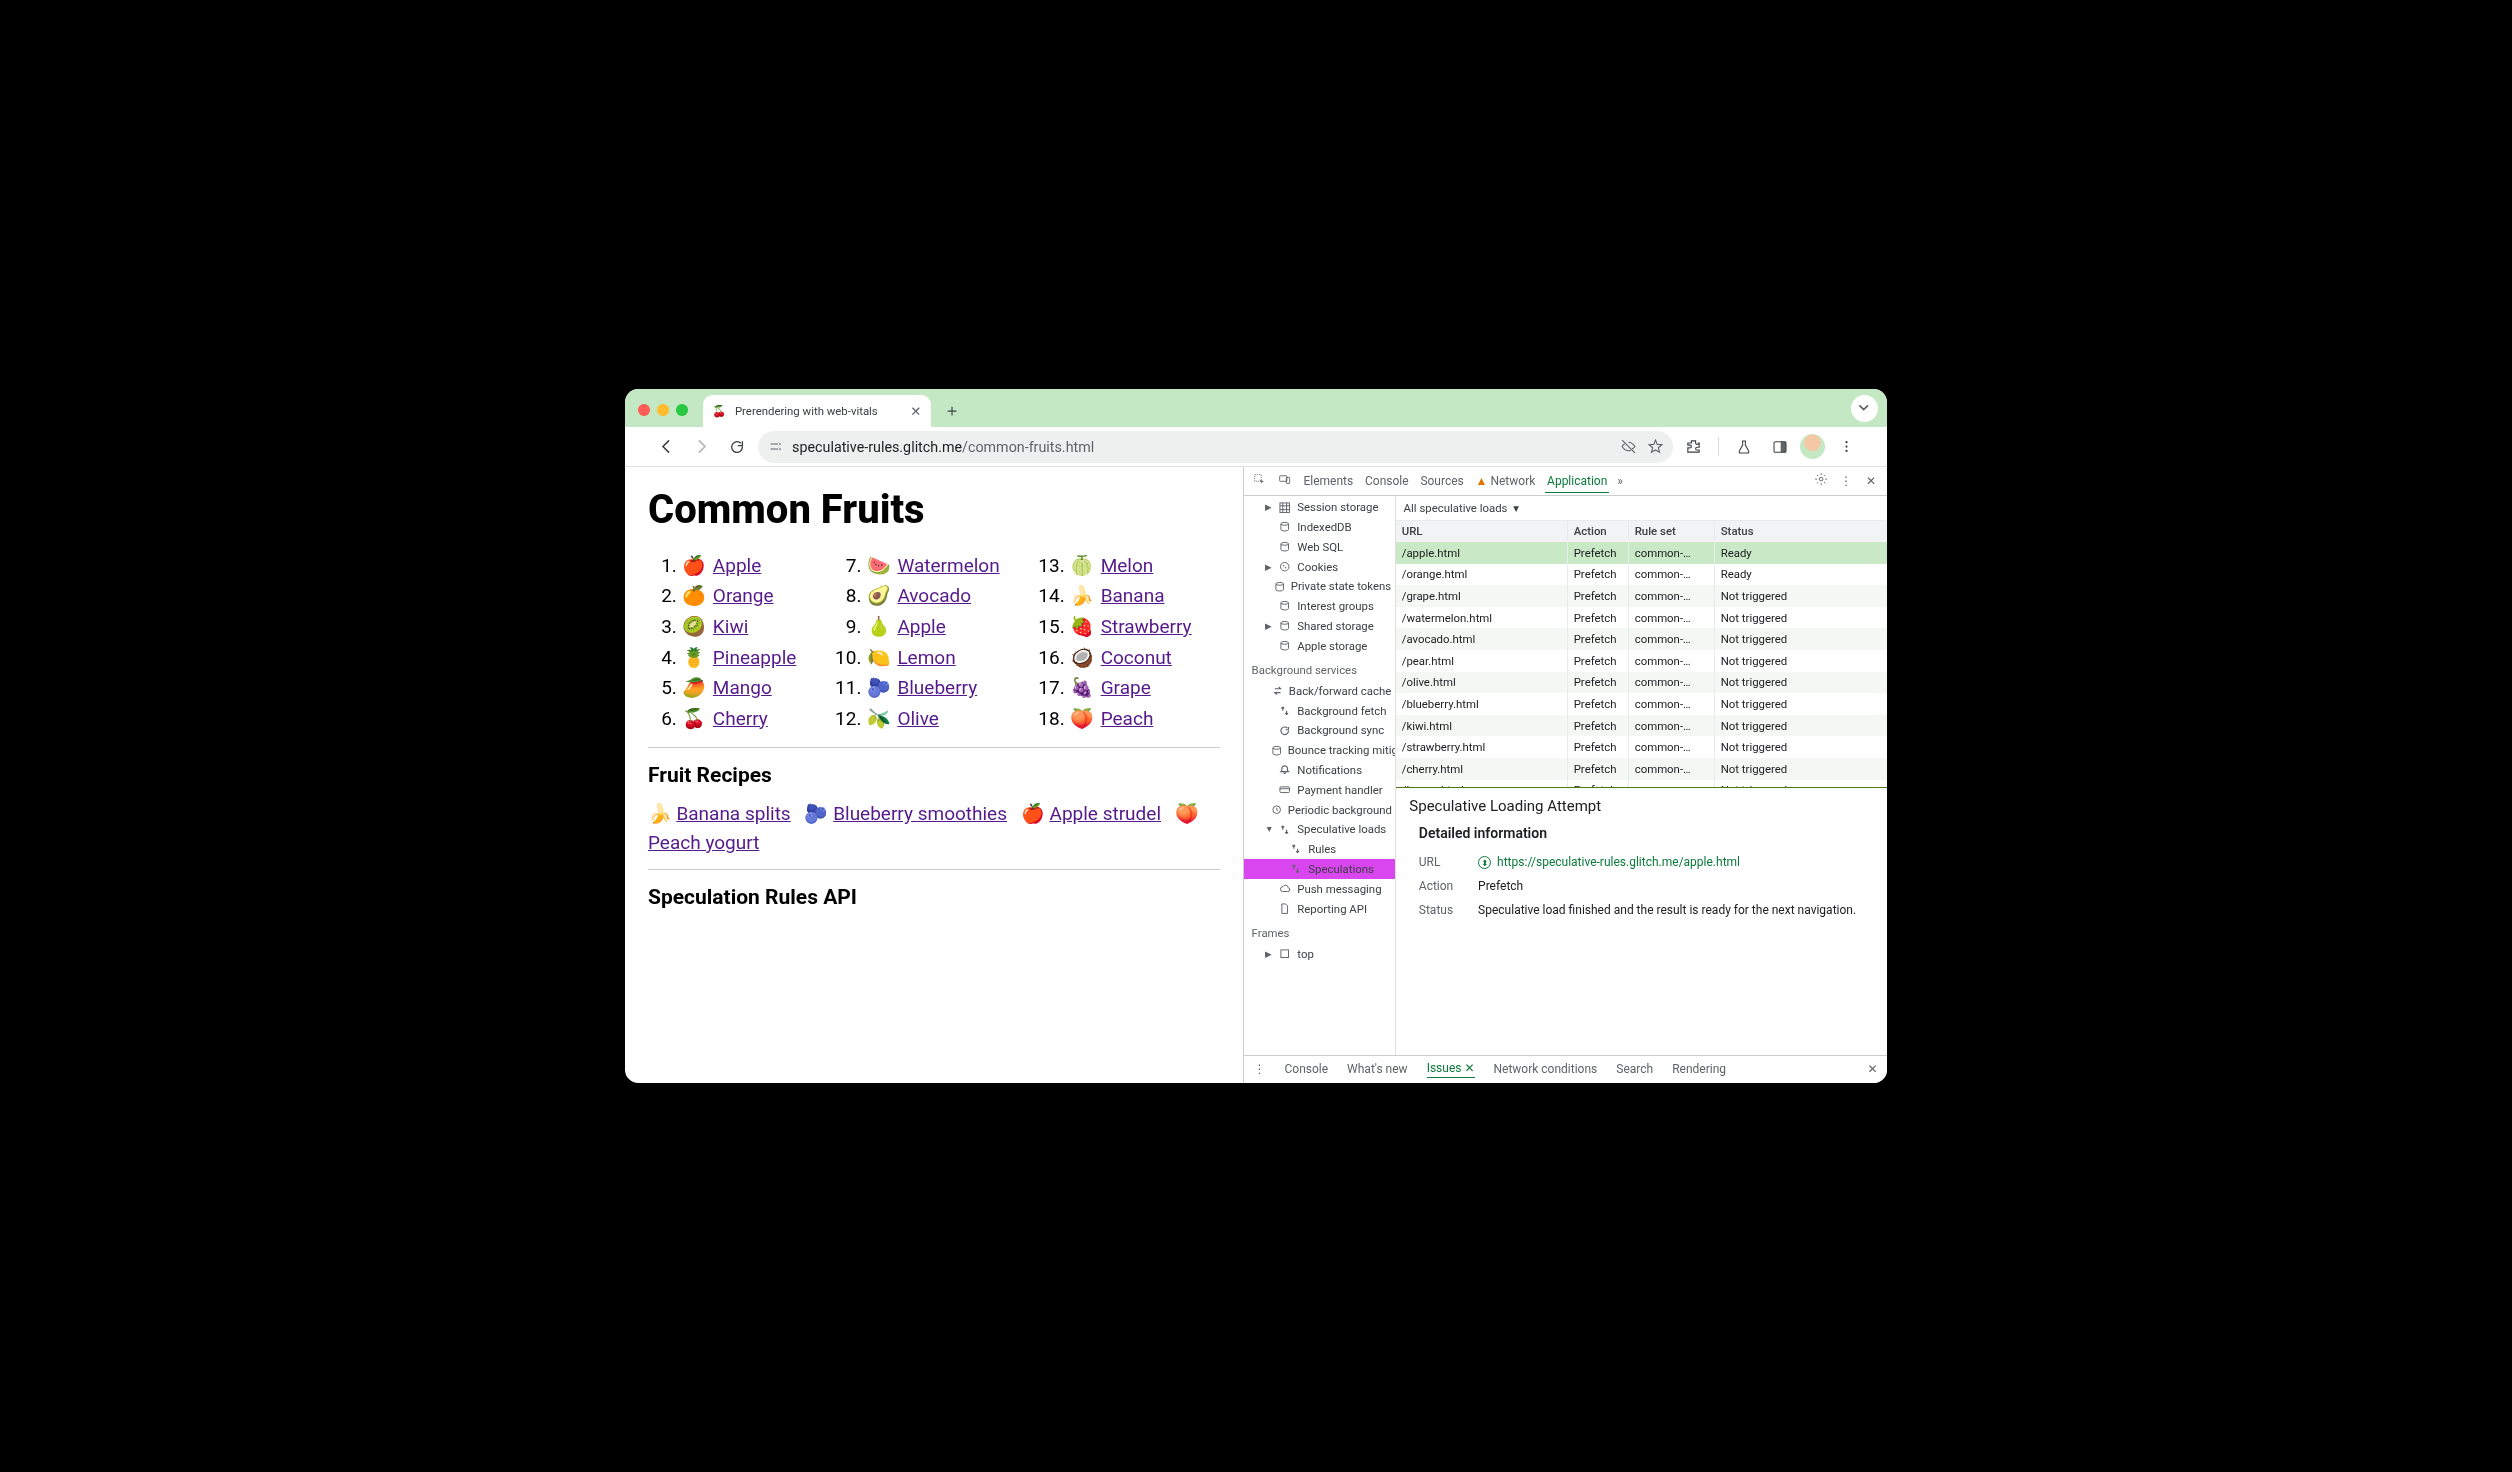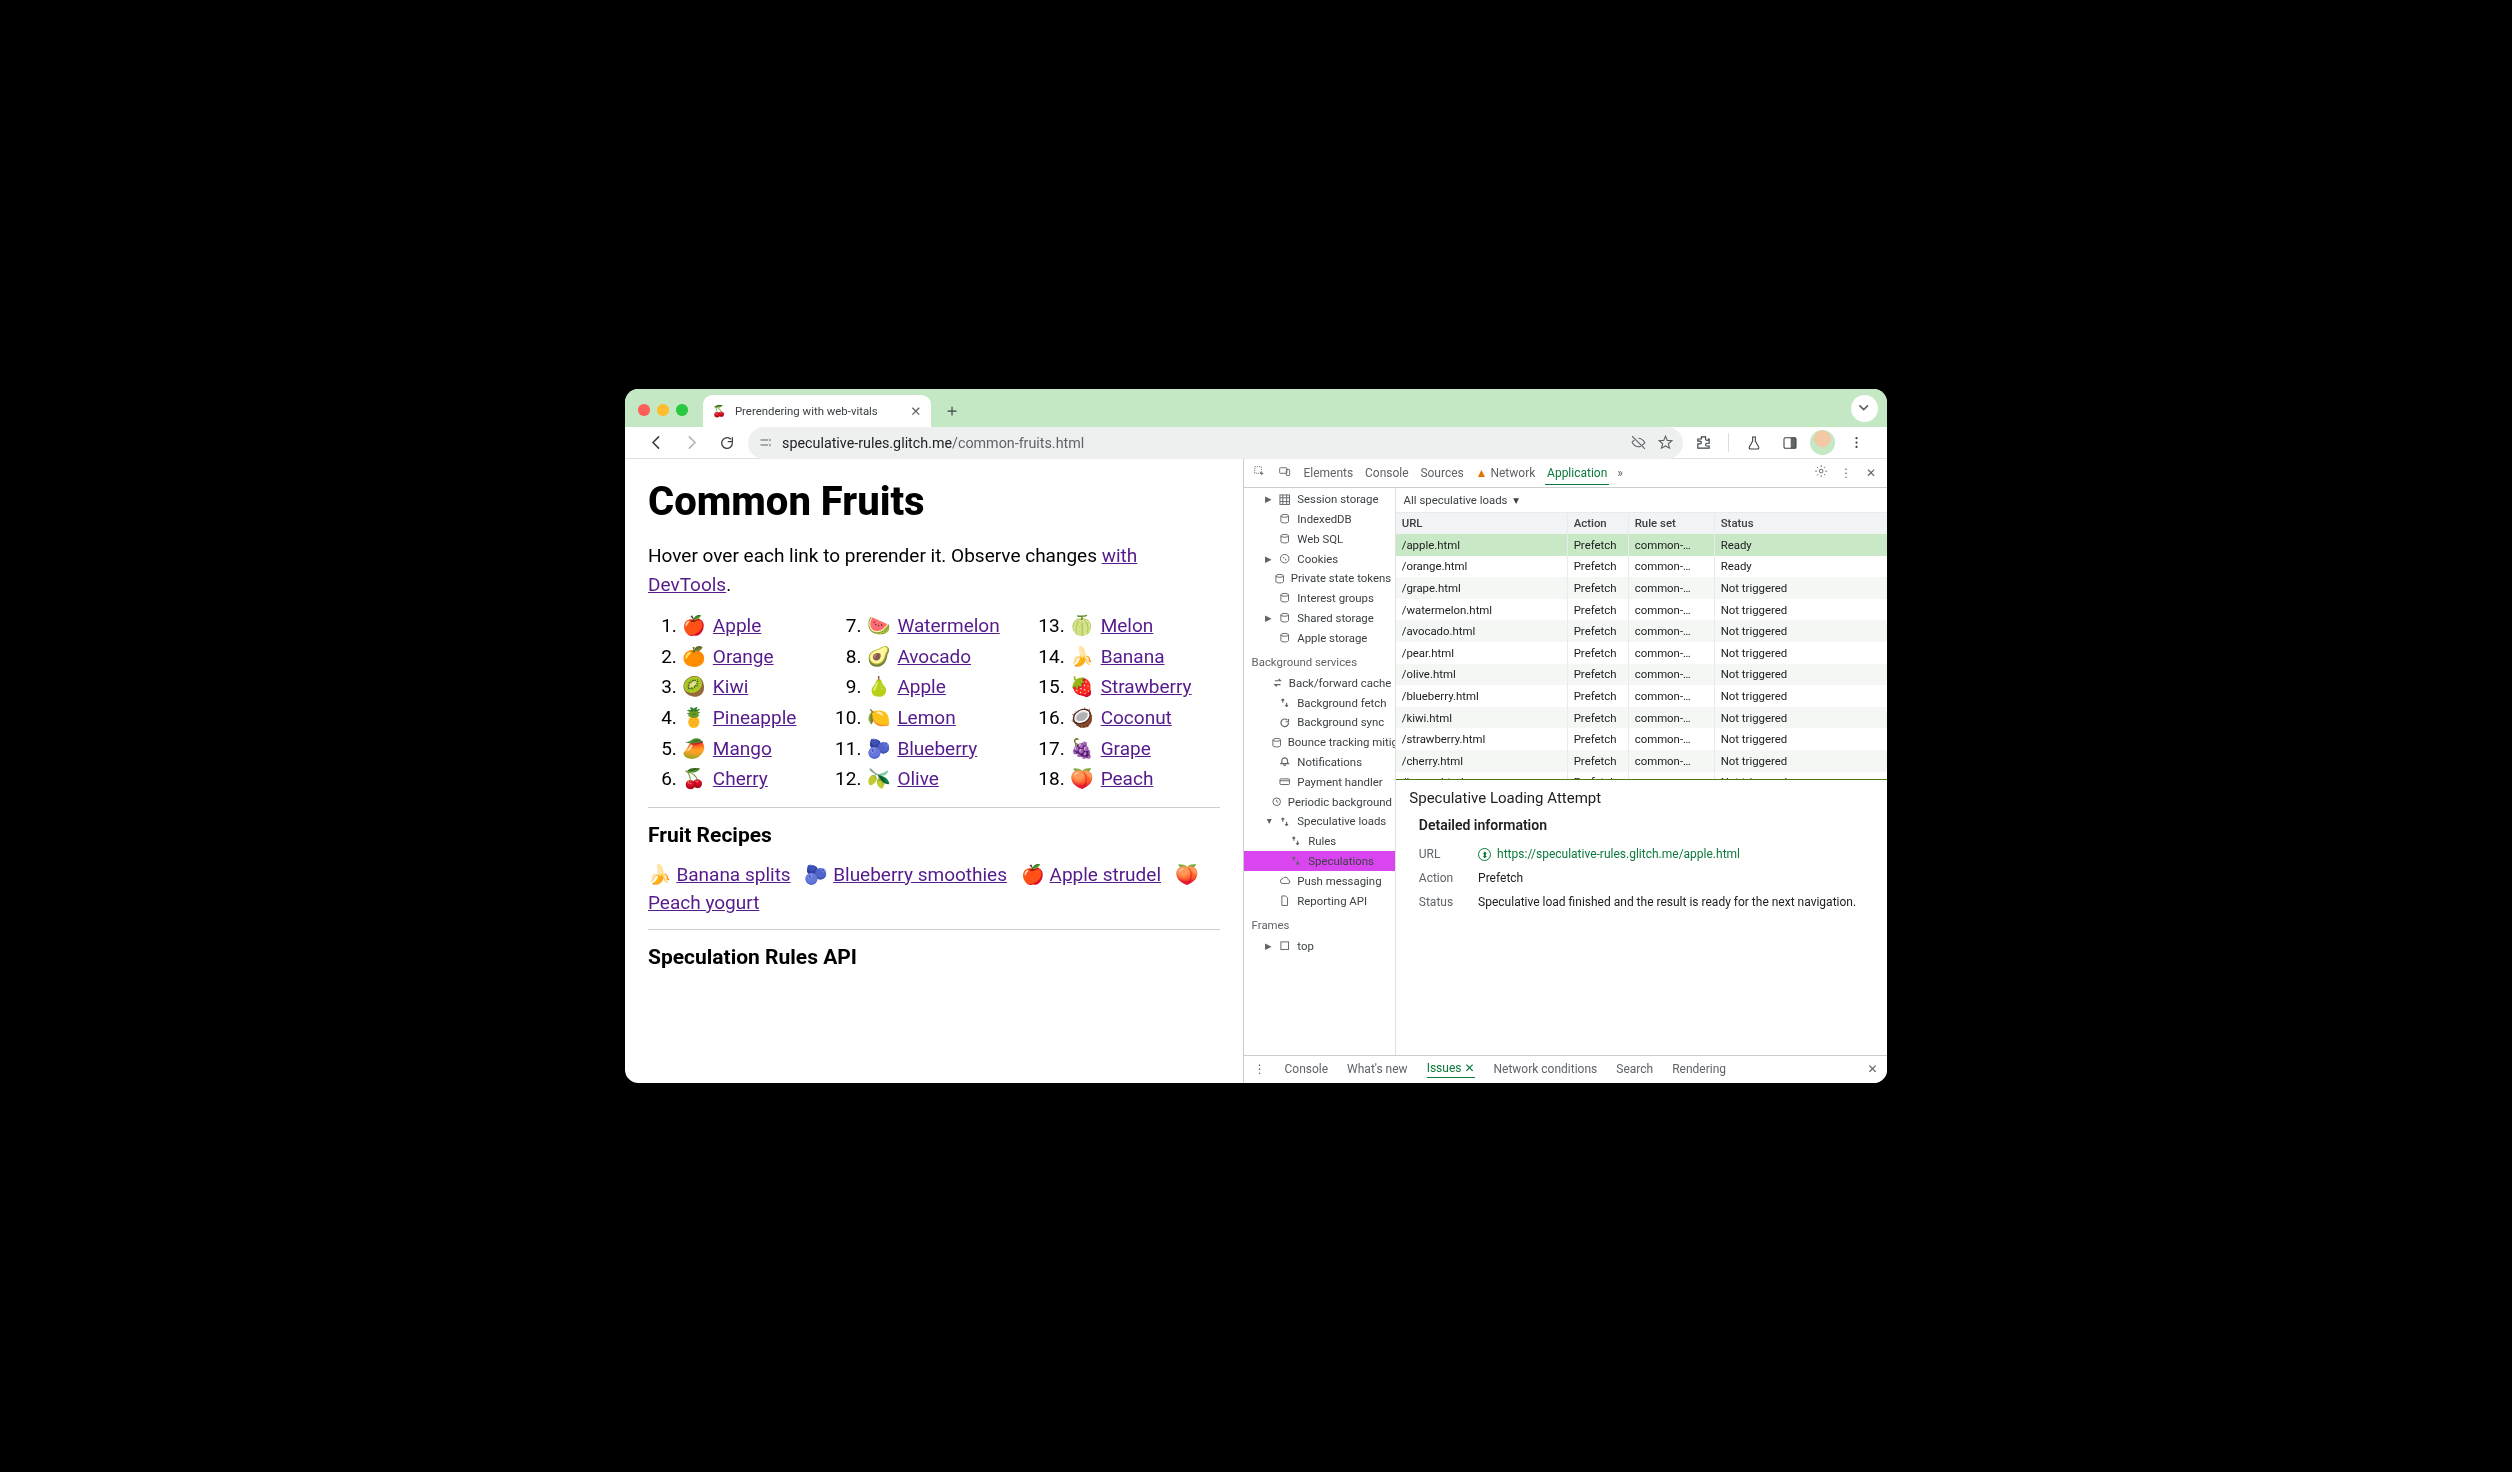--- a/index.html
+++ b/index.html
@@ -56,22 +56,22 @@
     display:flex; align-items:center; justify-content:center;
     margin-left:7.6px; margin-bottom:2.9px; color:#3c4043; font-size:17px;
   }
   .chev-btn {
     position:absolute; right:9.5px; top:5.7px;
     width:27px; height:27px; border-radius:50%; background:#fff;
     display:flex; align-items:center; justify-content:center; color:#3c4043;
   }
   
   .toolbar {
-    background:#fff; height:32px; border-bottom:1px solid #e0e0e0;
-    display:flex; align-items:center; gap:5.7px; padding:0 16px;
+    background:#fff; height:40px; border-bottom:1px solid #e0e0e0;
+    display:flex; align-items:center; gap:5.7px; padding:0 26px;
   }
   .tbtn { width:30px; height:30px; display:flex; align-items:center; justify-content:center; color:#5f6368; border-radius:50%; }
   .tbtn svg { display:block; }
   .omnibox {
     flex:1; background:#eef0f0; border-radius:19px; height:32px;
     display:flex; align-items:center; padding:0 9.5px; gap:9.5px; color:#5f6368;
   }
   .omnibox .url { flex:1; font-size:14.3px; }
   .omnibox .url .dom { color:#202124; }
   .omnibox .url .path { color:#5f6368; }
@@ -226,23 +226,20 @@
           <circle cx="12" cy="12" r="1.8" fill="#3c4043"></circle>
           <circle cx="12" cy="19" r="1.8" fill="#3c4043"></circle>
         </svg>
     </div>
   </div>
 
   <div class="body">
 
     <div class="page">
       <h1>Common Fruits</h1>
-      <p>
-        <span>Hover over each link to prerender it. Observe changes </span><a class="lnk">with DevTools</a><span>.</span>
-      </p>
       <div class="fruits" id="fruits">
           <ol>
             <li><span class="num">1.</span><span class="em">🍎</span> <a class="lnk">Apple</a></li>
             <li><span class="num">2.</span><span class="em">🍊</span> <a class="lnk">Orange</a></li>
             <li><span class="num">3.</span><span class="em">🥝</span> <a class="lnk">Kiwi</a></li>
             <li><span class="num">4.</span><span class="em">🍍</span> <a class="lnk">Pineapple</a></li>
             <li><span class="num">5.</span><span class="em">🥭</span> <a class="lnk">Mango</a></li>
             <li><span class="num">6.</span><span class="em">🍒</span> <a class="lnk">Cherry</a></li>
           </ol>
           <ol>

